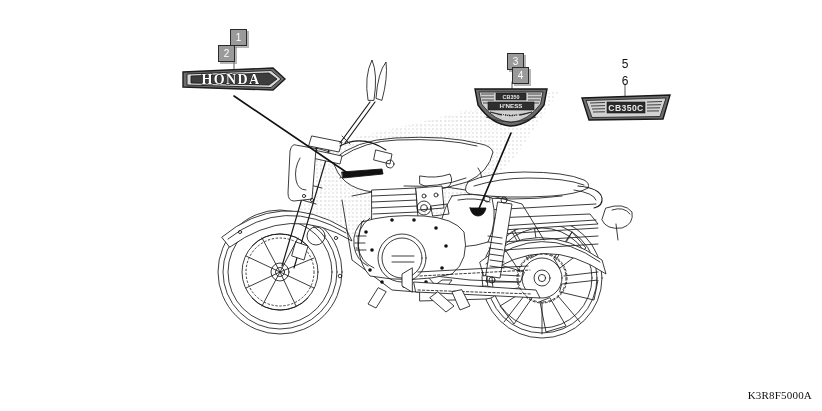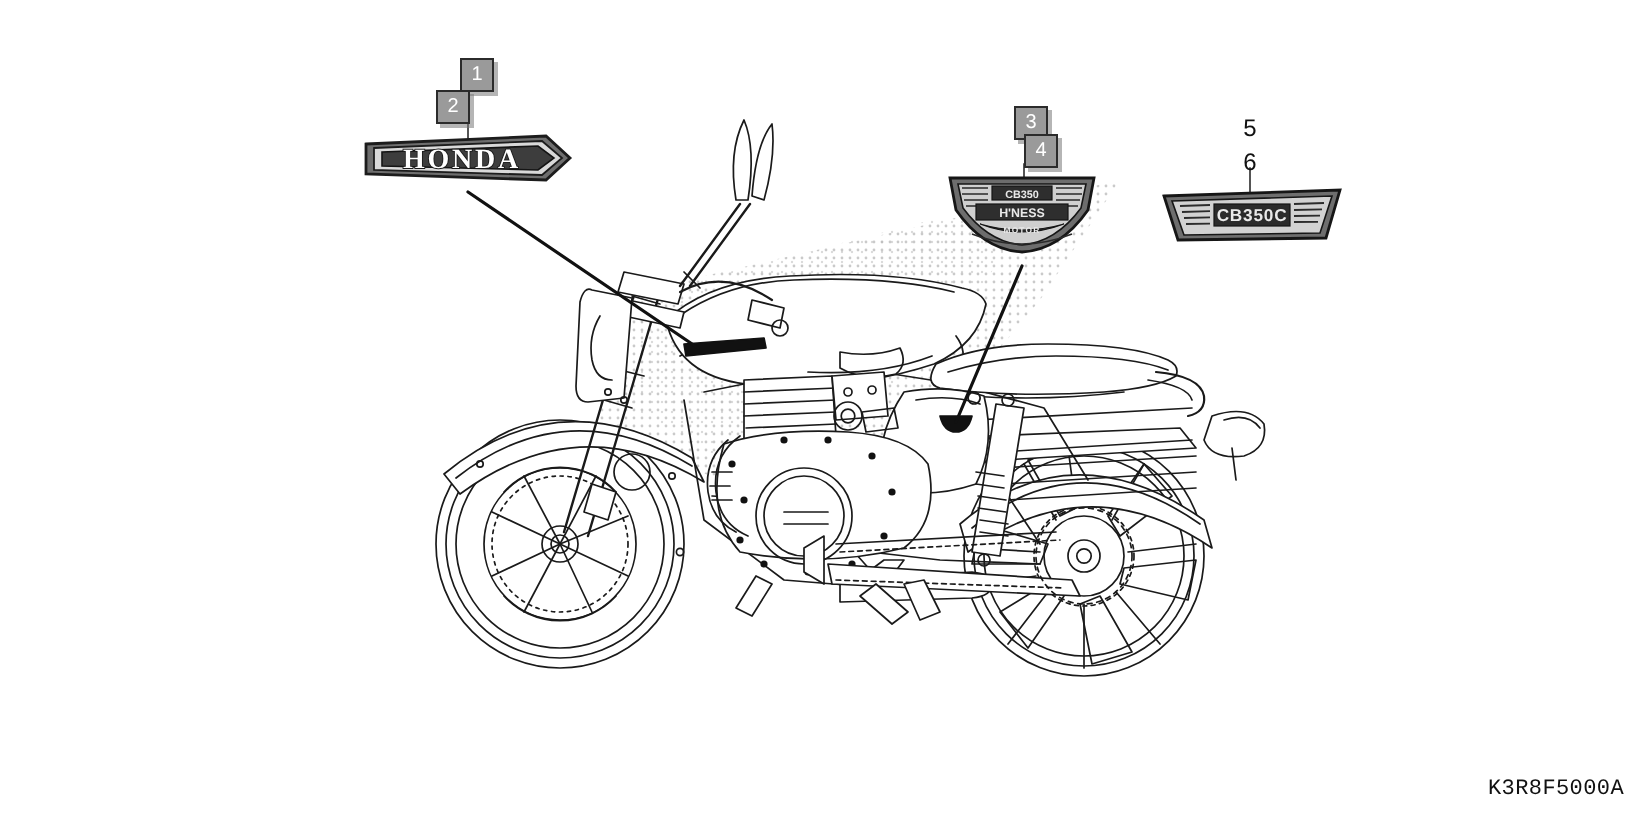--- a/index.html
+++ b/index.html
@@ -32,21 +32,21 @@
     color:#111;
     font-family:"Liberation Sans", sans-serif;
     text-align:center;width:14px;
   }
   .partno{
     position:absolute;
     right:10px;bottom:10px;
     font-size:11px;
     letter-spacing:.2px;
     color:#111;
-    font-family:Liberation Mono, monospace;
+    font-family:Liberation Serif, serif;
   }
 
   
   .emblem{position:absolute;}
   .honda-badge{
     left:181px;top:66px;width:106px;height:26px;
   }
   .heritage-badge{left:472px;top:84px;width:78px;height:44px;}
   .cb350c-badge{left:581px;top:94px;width:90px;height:28px;}
 

